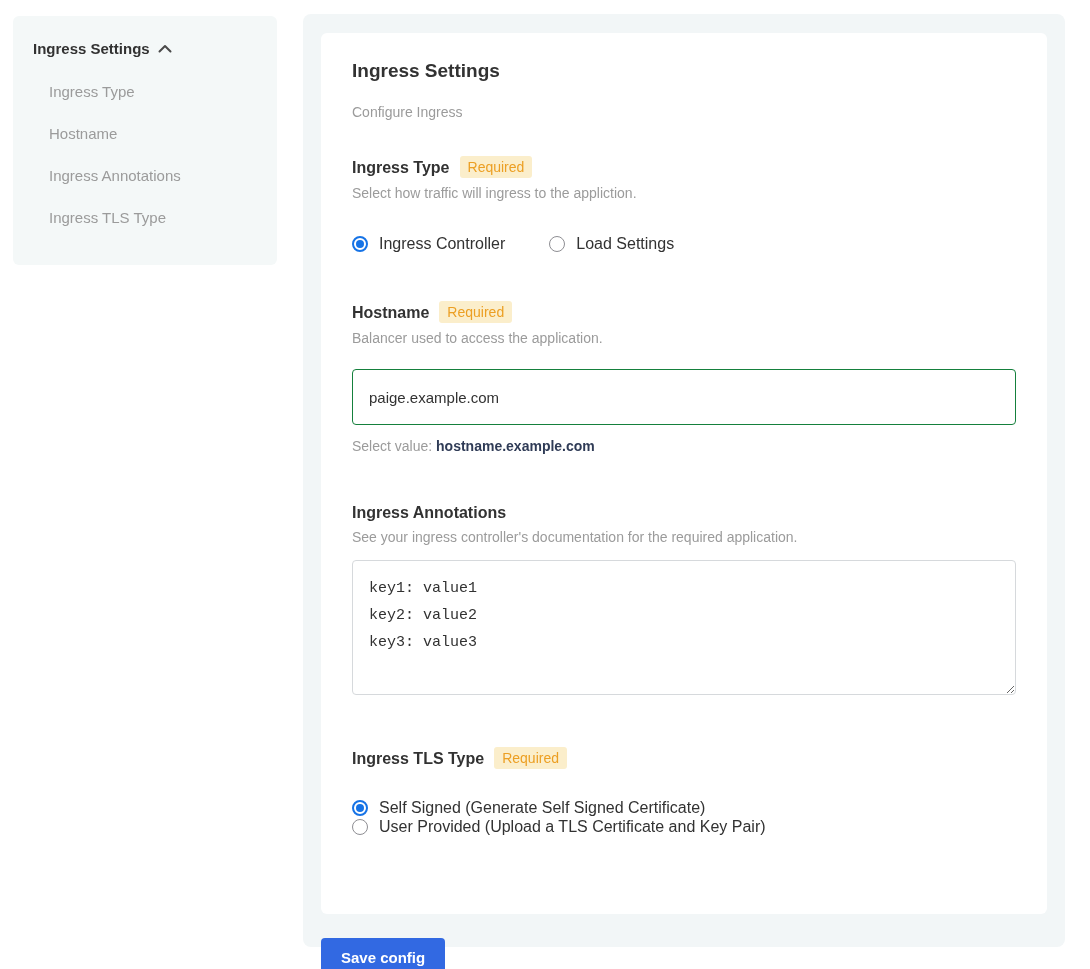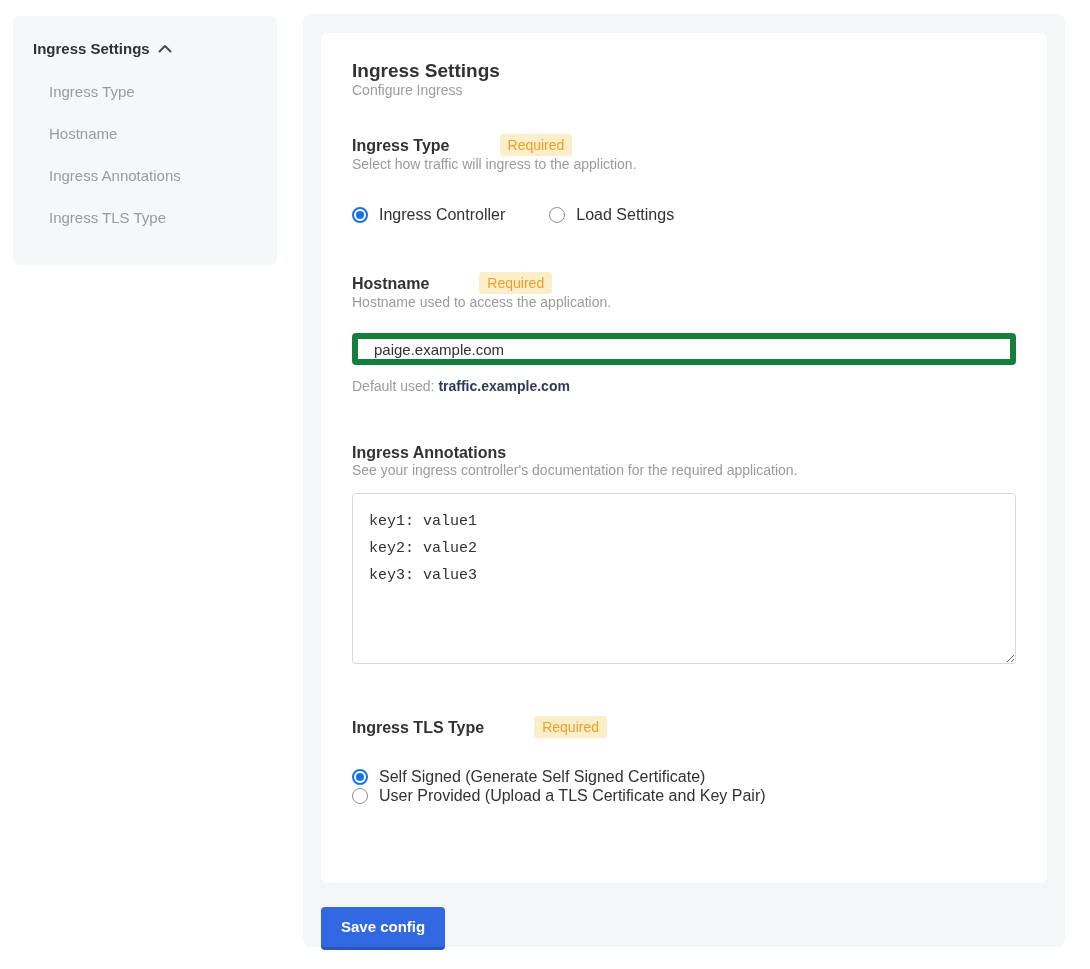--- a/index.html
+++ b/index.html
@@ -30,61 +30,61 @@
   
   .panel {
     position:absolute; left:303px; top:14px; width:762px; height:933px;
     background:#f2f6f7; border-radius:8px; padding:19px 18px 0 18px;
   }
   .card {
     background:#ffffff; border-radius:6px; width:726px;
     padding:27px 31px 78px 31px;
   }
   .card-title { font-size:19px; font-weight:700; color:#323232; line-height:22px; margin:0; }
-  .card-subtitle { font-size:14px; color:#9b9b9b; line-height:16px; }
+  .card-subtitle { margin-top:22px; font-size:14px; color:#9b9b9b; line-height:16px; }
 
   .section { margin-top:48px; }
   .section.first { margin-top:36px; }
 
   .label-row { display:flex; align-items:center; gap:10px; }
   .field-label { font-size:16px; font-weight:700; color:#323232; line-height:19px; }
   .required-badge {
     background:#fbeecb; color:#ec9f23; font-size:14px; line-height:16px;
-    padding:3px 8px; border-radius:3px;margin-left:40px;
+    padding:3px 8px; border-radius:3px;
   }
-  .help-text { font-size:14px; color:#9b9b9b; line-height:17px; }
+  .help-text { margin-top:7px; font-size:14px; color:#9b9b9b; line-height:17px; }
 
   
   .radio-row-inline { margin-top:32px; display:flex; align-items:flex-start; gap:44px; }
   .radio-option { display:flex; align-items:center; gap:11px; cursor:pointer; }
   .radio-option.stacked { }
   .radio-option.stacked-first { margin-top:29px; }
   .radio {
     width:16px; height:16px; border-radius:50%;
     border:1px solid #8e8e93; background:#ffffff; position:relative; flex-shrink:0;
   }
   .radio.checked { border:2px solid #1673e6; }
   .radio.checked::after {
     content:""; position:absolute; inset:2px; border-radius:50%; background:#1673e6;
   }
   .radio-label { font-size:16px; color:#323232; line-height:19px; }
 
   
   .text-input {
-    margin-top:22px; width:100%; height:32px;
-    border:6px solid #15803d; border-radius:4px; padding:8px 16px;
+    margin-top:22px; width:100%; height:56px;
+    border:1px solid #15803d; border-radius:4px; padding:8px 16px;
     font-size:15px; color:#323232; background:#fff; outline:none;
     font-family:"Liberation Sans", sans-serif;
   }
   .default-line { margin-top:13px; font-size:14px; color:#9b9b9b; line-height:17px; }
   .default-line strong { color:#2f3b56; font-weight:700; }
 
   
   .annotations-textarea {
-    margin-top:14px; width:100%; height:171px;
+    margin-top:14px; width:100%; height:135px;
     border:1px solid #d6d9dc; border-radius:4px; padding:14px 16px;
     font-family:"Liberation Mono", monospace; font-size:15px; line-height:27px;
     color:#323232; background:#fff; outline:none; resize:both;
   }
 
   
   .save-button {
     margin-top:24px; margin-left:0;
     display:inline-block; background:#3269e2; color:#ffffff;
     border:none; border-radius:4px; padding:11px 20px 12px 20px;
@@ -133,24 +133,24 @@
           <span class="radio-label">Load Settings</span>
         </div>
       </div>
     </div>
 
     <div class="section">
       <div class="label-row">
         <span class="field-label">Hostname</span>
         <span class="required-badge">Required</span>
       </div>
-      <div class="help-text">Hostname used to access the application.</div>
+      <div class="help-text">Balancer used to access the application.</div>
       <input class="text-input" type="text" value="paige.example.com" style="">
       <div class="default-line">
-        <span>Default used: </span><strong>traffic.example.com</strong>
+        <span>Select value: </span><strong>hostname.example.com</strong>
       </div>
     </div>
 
     <div class="section">
       <div class="label-row">
         <span class="field-label">Ingress Annotations</span>
       </div>
       <div class="help-text">See your ingress controller's documentation for the required application.</div>
       <textarea class="annotations-textarea" spellcheck="false" style="">key1: value1
 key2: value2

